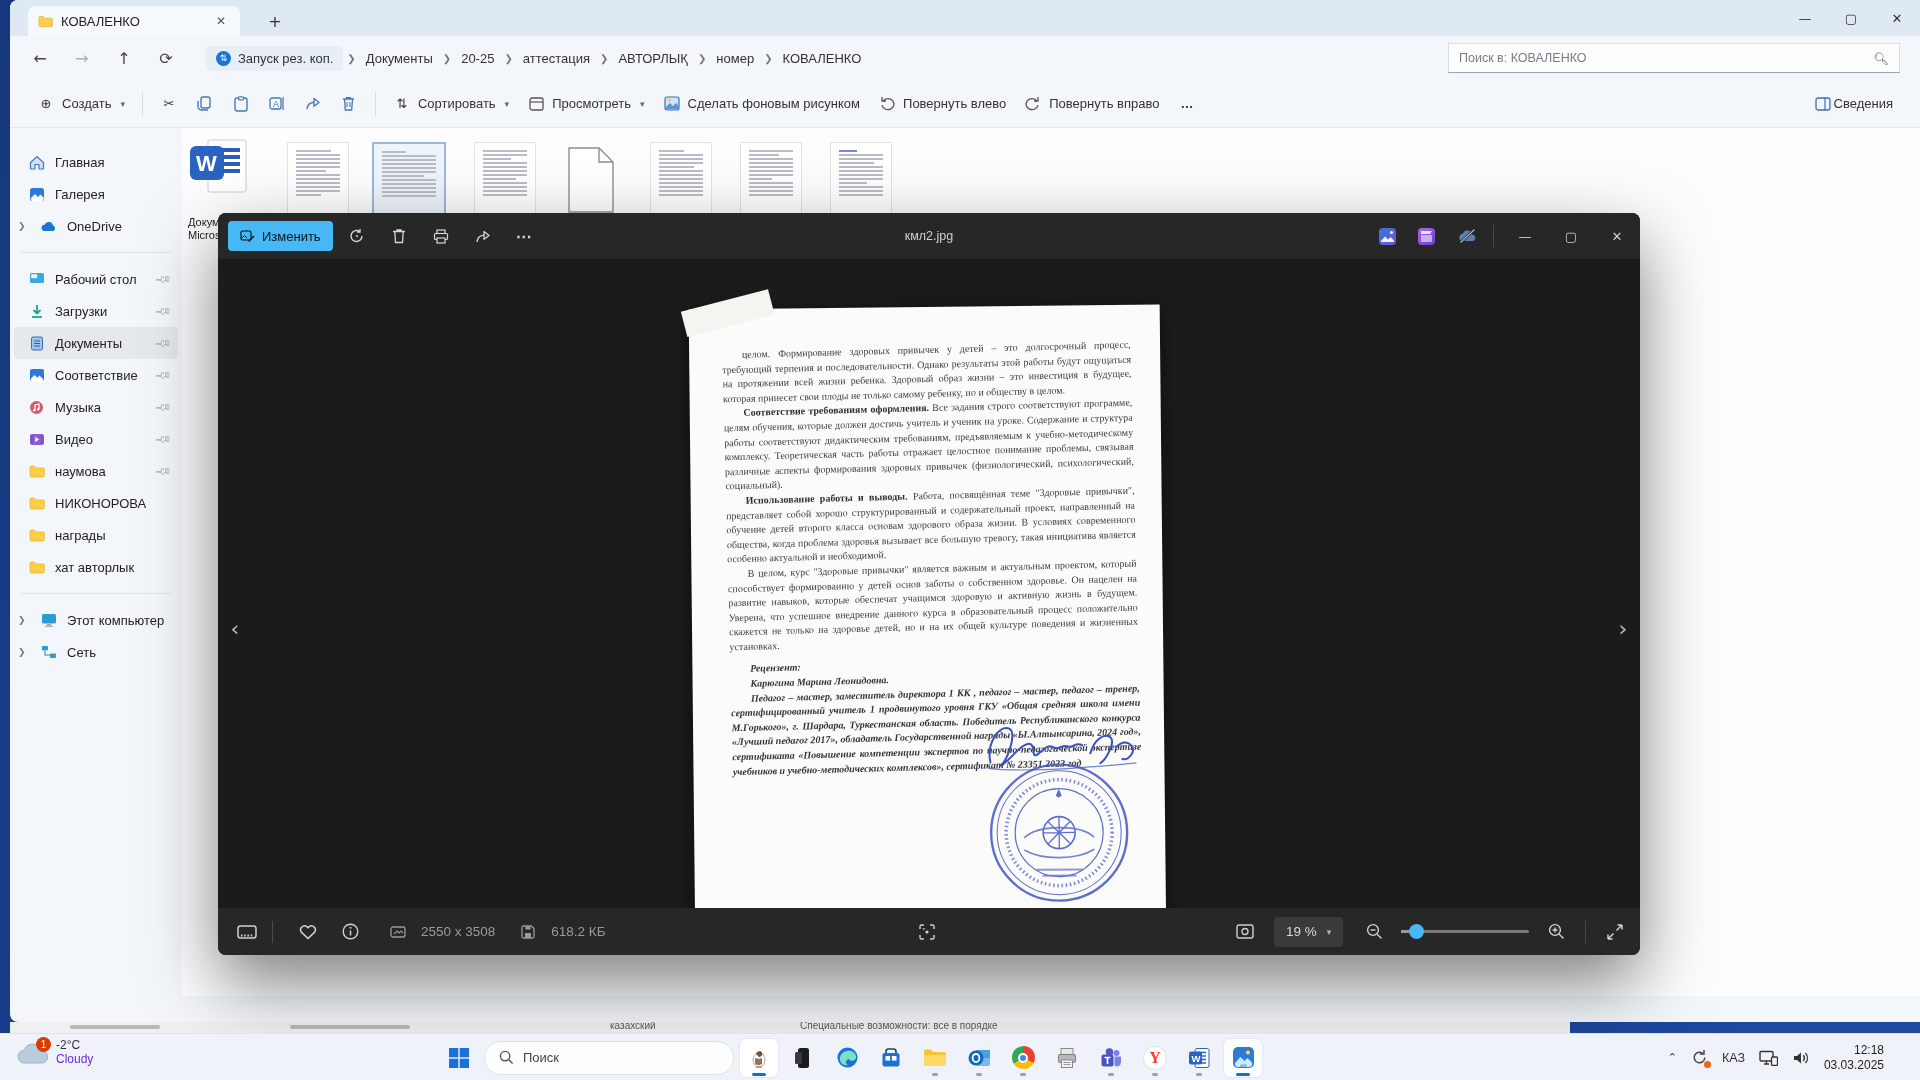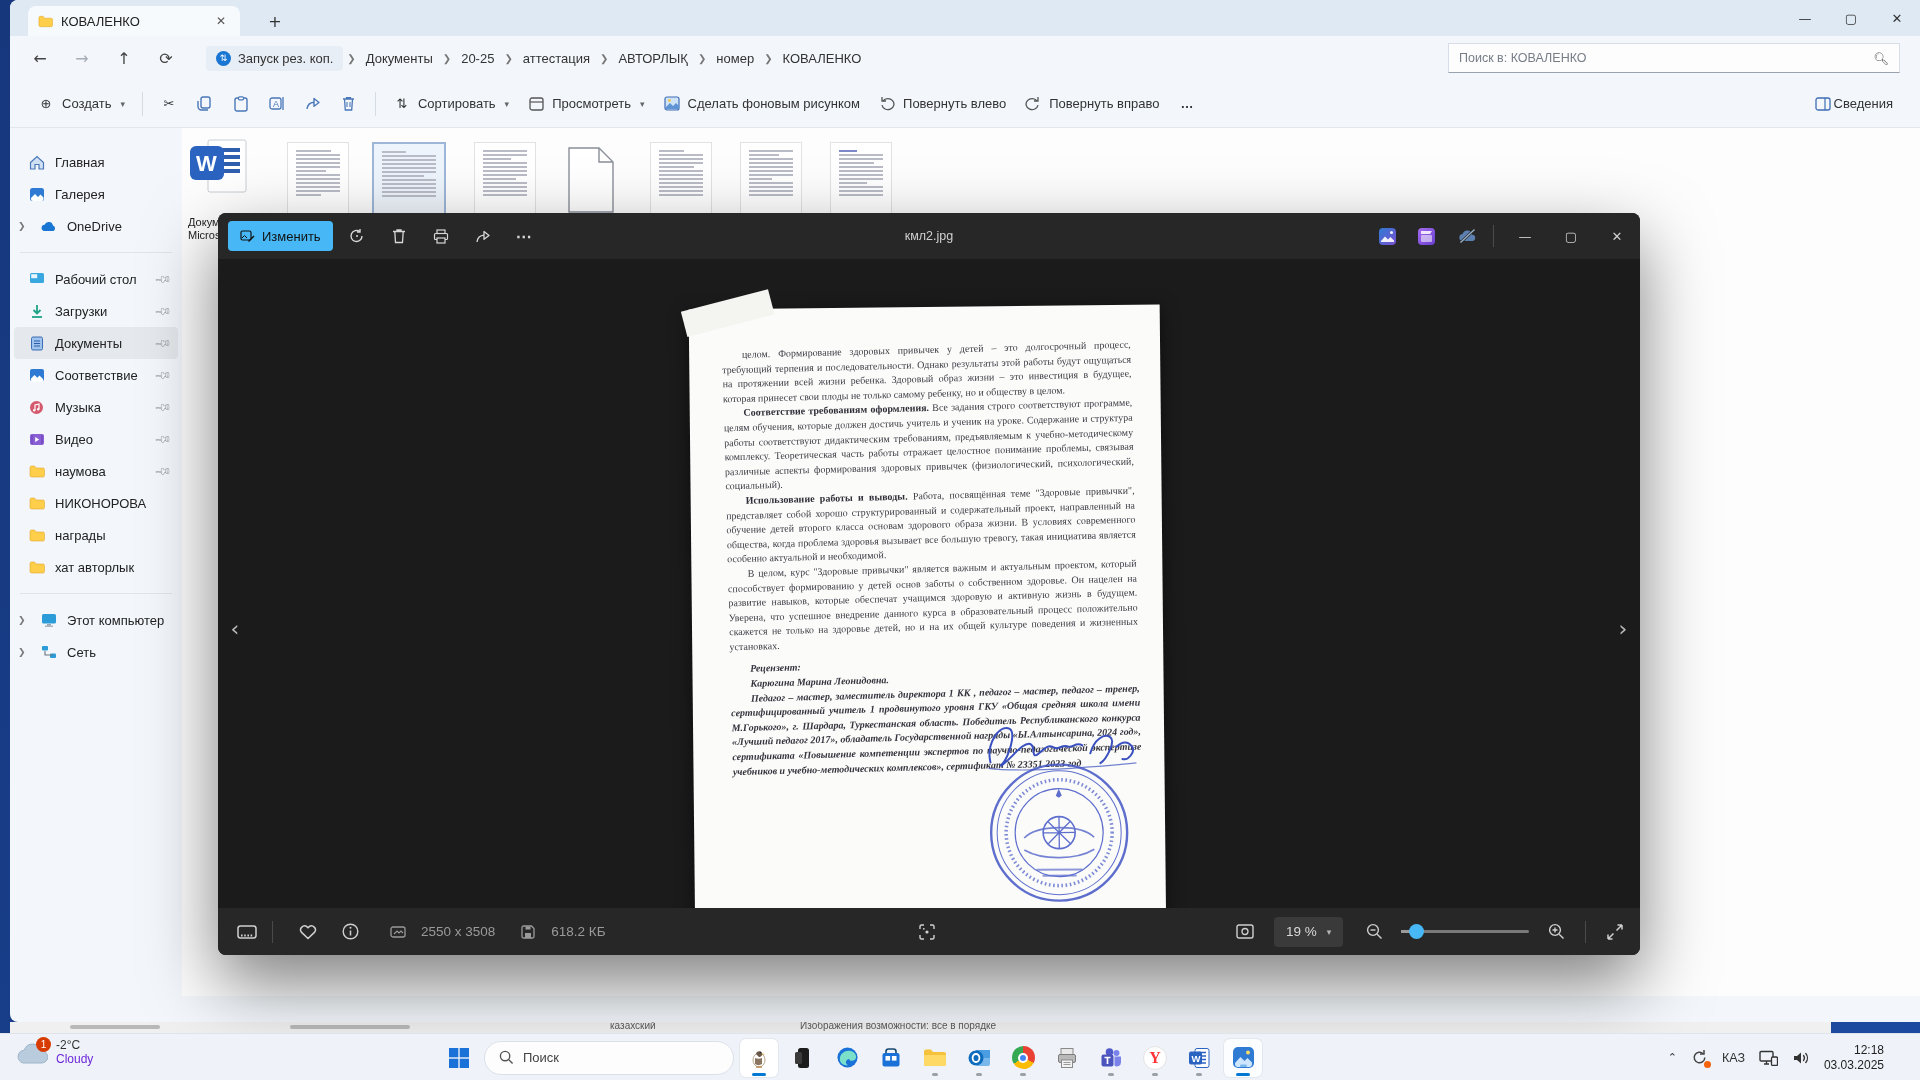--- a/index.html
+++ b/index.html
@@ -51,21 +51,21 @@
   .thumb .ln { height:2px; background:#b9bcc6; margin:2px 3px; }
   .thumb.sel-th { border:2px solid #9db7d8; background:#eef4fb; }
   .wdoc { position:absolute; left:8px; top:10px; width:60px; height:72px; }
   .wlabel { position:absolute; left:6px; top:88px; width:33px; overflow:hidden; font-size:11px; color:#222; line-height:13px; }
   
   #statusbar { position:absolute; left:0; bottom:0; width:100%; height:26px; background:#f9fbfd; border-top:1px solid #e4e8ee;
     display:flex; align-items:center; font-size:12px; color:#444; padding-left:46px; gap:14px; }
   .st-sep { width:1px; height:14px; background:#d8dce2; }
   #statusbar .viewtoggles { position:absolute; right:14px; display:flex; gap:10px; color:#555; }
   
-  #bgstrip { position:absolute; left:10px; top:1022px; width:1821px; height:11px; background:#f0f0f0; overflow:hidden; font-size:10px; color:#5a5a5a;text-align:center; }
+  #bgstrip { position:absolute; left:10px; top:1022px; width:1560px; height:11px; background:#f0f0f0; overflow:hidden; font-size:10px; color:#5a5a5a;text-align:center; }
   #bgstrip .frag { position:absolute; top:-2px; white-space:nowrap; }
   .smudge { position:absolute; top:3px; height:4px; background:#b9b9b9; border-radius:2px; }
   
   #viewer { position:absolute; left:218px; top:213px; width:1422px; height:742px; background:#1f1f1f;
     border-radius:8px; box-shadow:0 28px 70px rgba(0,0,0,.5); overflow:hidden; }
   #vtitle { position:absolute; left:0; top:0; right:0; height:46px; background:#272727; display:flex; align-items:center; }
   #edit-btn { margin-left:10px; height:30px; background:#47b8f5; color:#111; border-radius:4px;
     display:flex; align-items:center; gap:7px; padding:0 12px; font-size:13px; }
   .vico { width:36px; height:30px; display:flex; align-items:center; justify-content:center; color:#d7d7d7; margin-left:6px; border-radius:4px; }
   #vfilename { position:absolute; left:50%; transform:translateX(-50%); color:#cfcfcf; font-size:12.5px; }
@@ -527,21 +527,21 @@
         <div class="ln"></div>
     </div>
   </div>
 
 </div>
 
 <div id="bgstrip">
   <div class="smudge" style="left:60px; width:90px;"></div>
   <div class="smudge" style="left:280px; width:120px;"></div>
   <div class="frag" style="left:600px;">казахский</div>
-  <div class="frag" style="left:790px;">Изображения возможности: все в порядке</div>
+  <div class="frag" style="left:790px;">Специальные возможности: все в порядке</div>
 </div>
 
 <div id="viewer">
   <div id="vtitle">
     <div id="edit-btn">
       <svg width="15" height="14" viewBox="0 0 15 14">
           <rect x="1" y="2" width="10" height="9" rx="1.5" fill="none" stroke="#111" stroke-width="1.2"></rect>
           <path d="M8 12 13.5 6.5l1 1L9 13z" fill="#111"></path>
           <path d="M2 9l2.5-2.5L7 9" fill="none" stroke="#111" stroke-width="1"></path>
         </svg>

